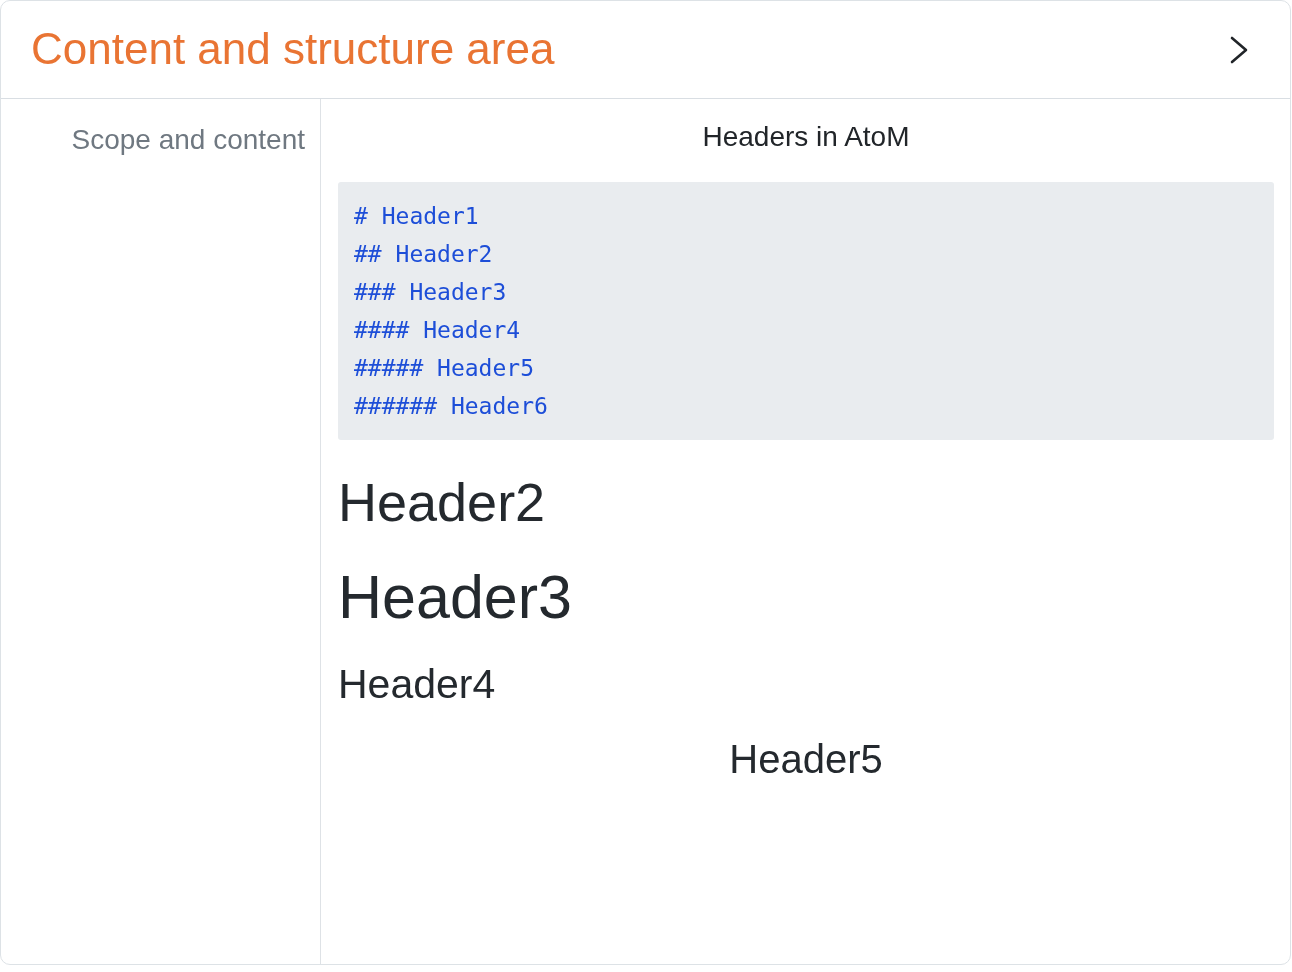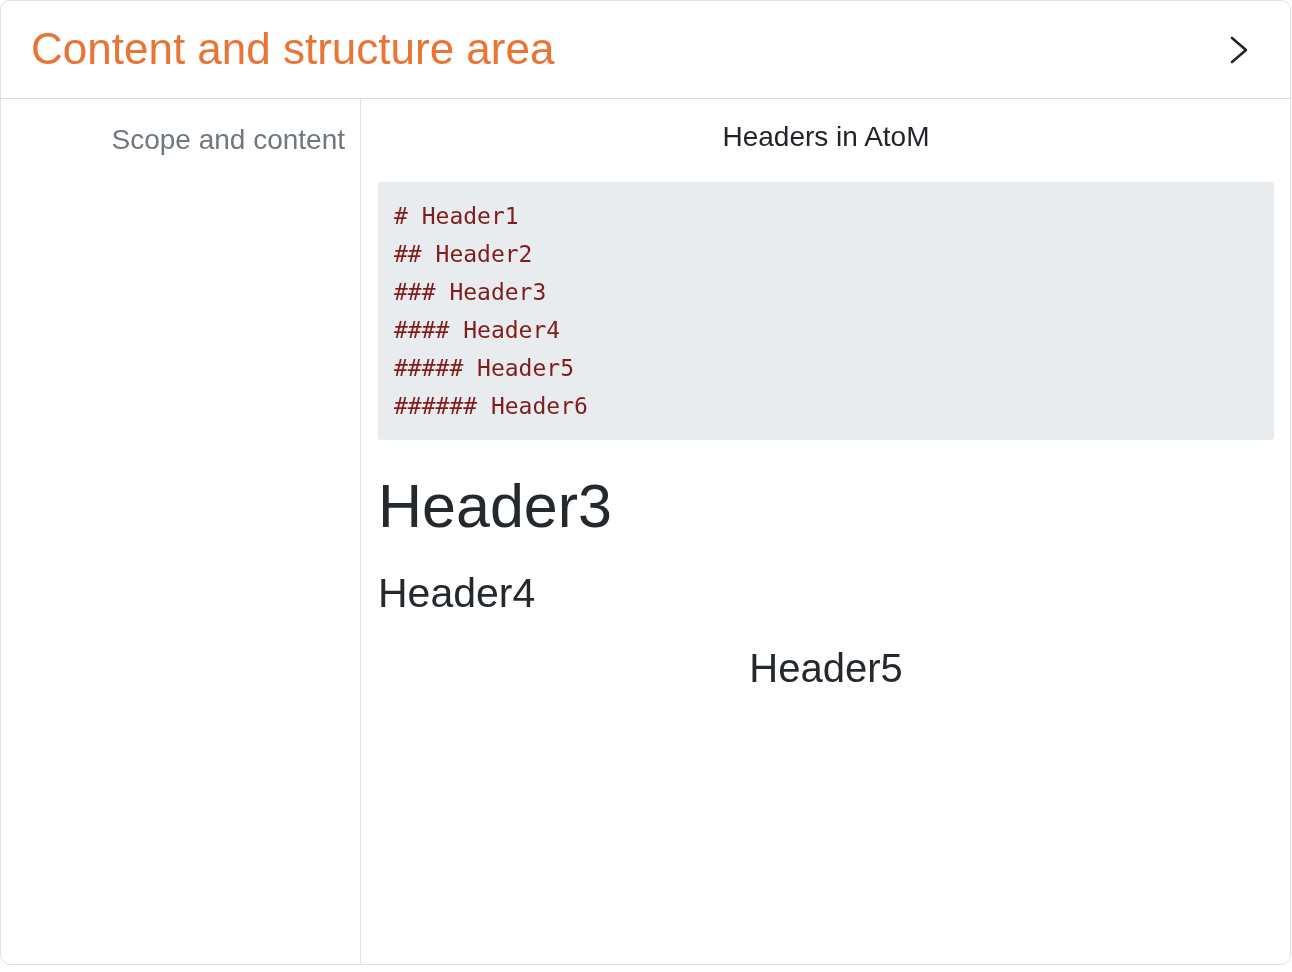--- a/index.html
+++ b/index.html
@@ -51,21 +51,20 @@
     height: 34px;
     display: flex;
     align-items: center;
     justify-content: center;
     flex: 0 0 auto;
   }
   .card-body {
     flex: 1;
     display: flex;
     align-items: stretch;
-    padding-left: 40px;
   }
   .label-col {
     width: 320px;
     min-width: 320px;
     box-sizing: border-box;
     border-right: 1px solid #dee2e6;
     text-align: right;
     padding: 20px 15px 0 10px;
   }
   .field-label {
@@ -90,21 +89,21 @@
     background: #e9ecef;
     border-radius: 3px;
     margin: 0 0 30px 0;
     padding: 15px 16px;
     box-sizing: border-box;
   }
   .code-block code {
     font-family: "DejaVu Sans Mono", "Liberation Mono", monospace;
     font-size: 23px;
     line-height: 38px;
-    color: #7f1d1d;
+    color: #1d4ed8;
     white-space: pre;
     display: block;
   }
   .rendered-headings h1,
   .rendered-headings h2,
   .rendered-headings h3,
   .rendered-headings h4,
   .rendered-headings h5,
   .rendered-headings h6 {
     font-weight: 400;
@@ -143,20 +142,21 @@
       <p class="intro-text">Headers in AtoM</p>
 
       <pre class="code-block"><code># Header1
 ## Header2
 ### Header3
 #### Header4
 ##### Header5
 ###### Header6</code></pre>
 
       <div class="rendered-headings">
+          <h2>Header2</h2>
           <h3>Header3</h3>
           <h4>Header4</h4>
           <h5>Header5</h5>
         </div>
     </div>
 
   </div>
 </div>
 
 </body></html>

